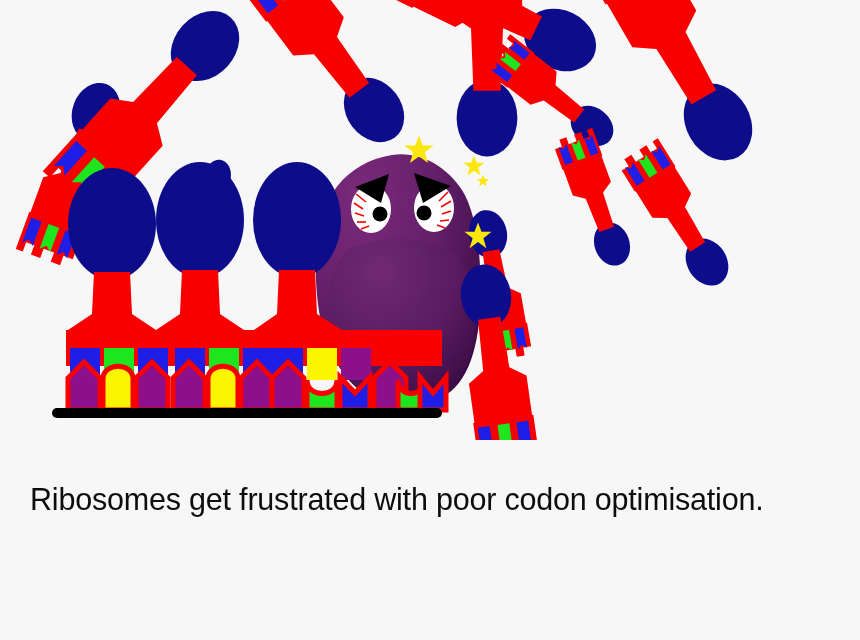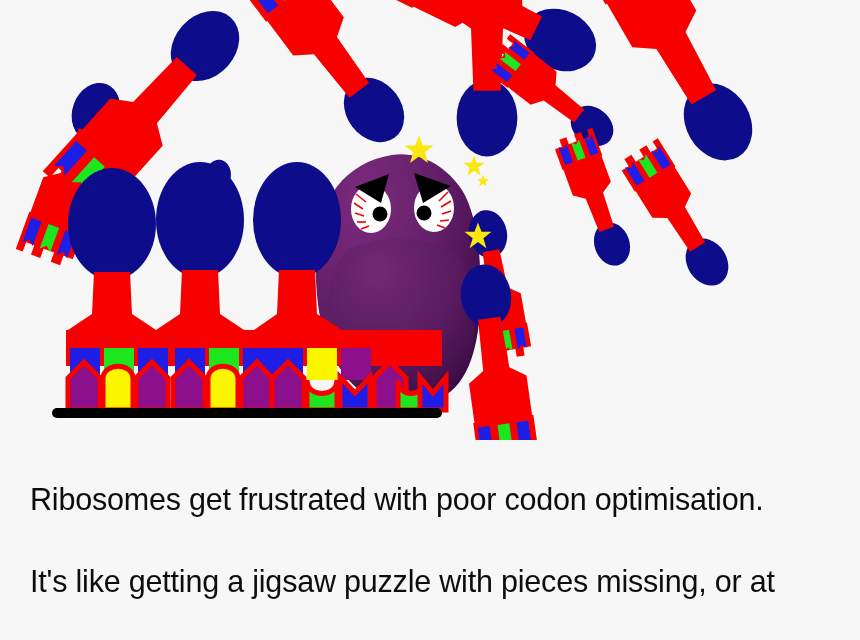--- a/index.html
+++ b/index.html
@@ -246,18 +246,17 @@
         </g>
       </g>
 
       <rect x="52" y="408" width="390" height="10" rx="5" fill="#000000"></rect>
     </g>
 
   </svg>
 
   <div id="caption" style="color: rgb(13, 13, 13);">
     <span class="cap-line">Ribosomes get frustrated with poor codon optimisation.</span>
-    <span class="cap-line">It's like getting a jigsaw puzzle with pieces missing, or at</span>
     
     
   </div>
 
 </div>
 
 </body></html>

